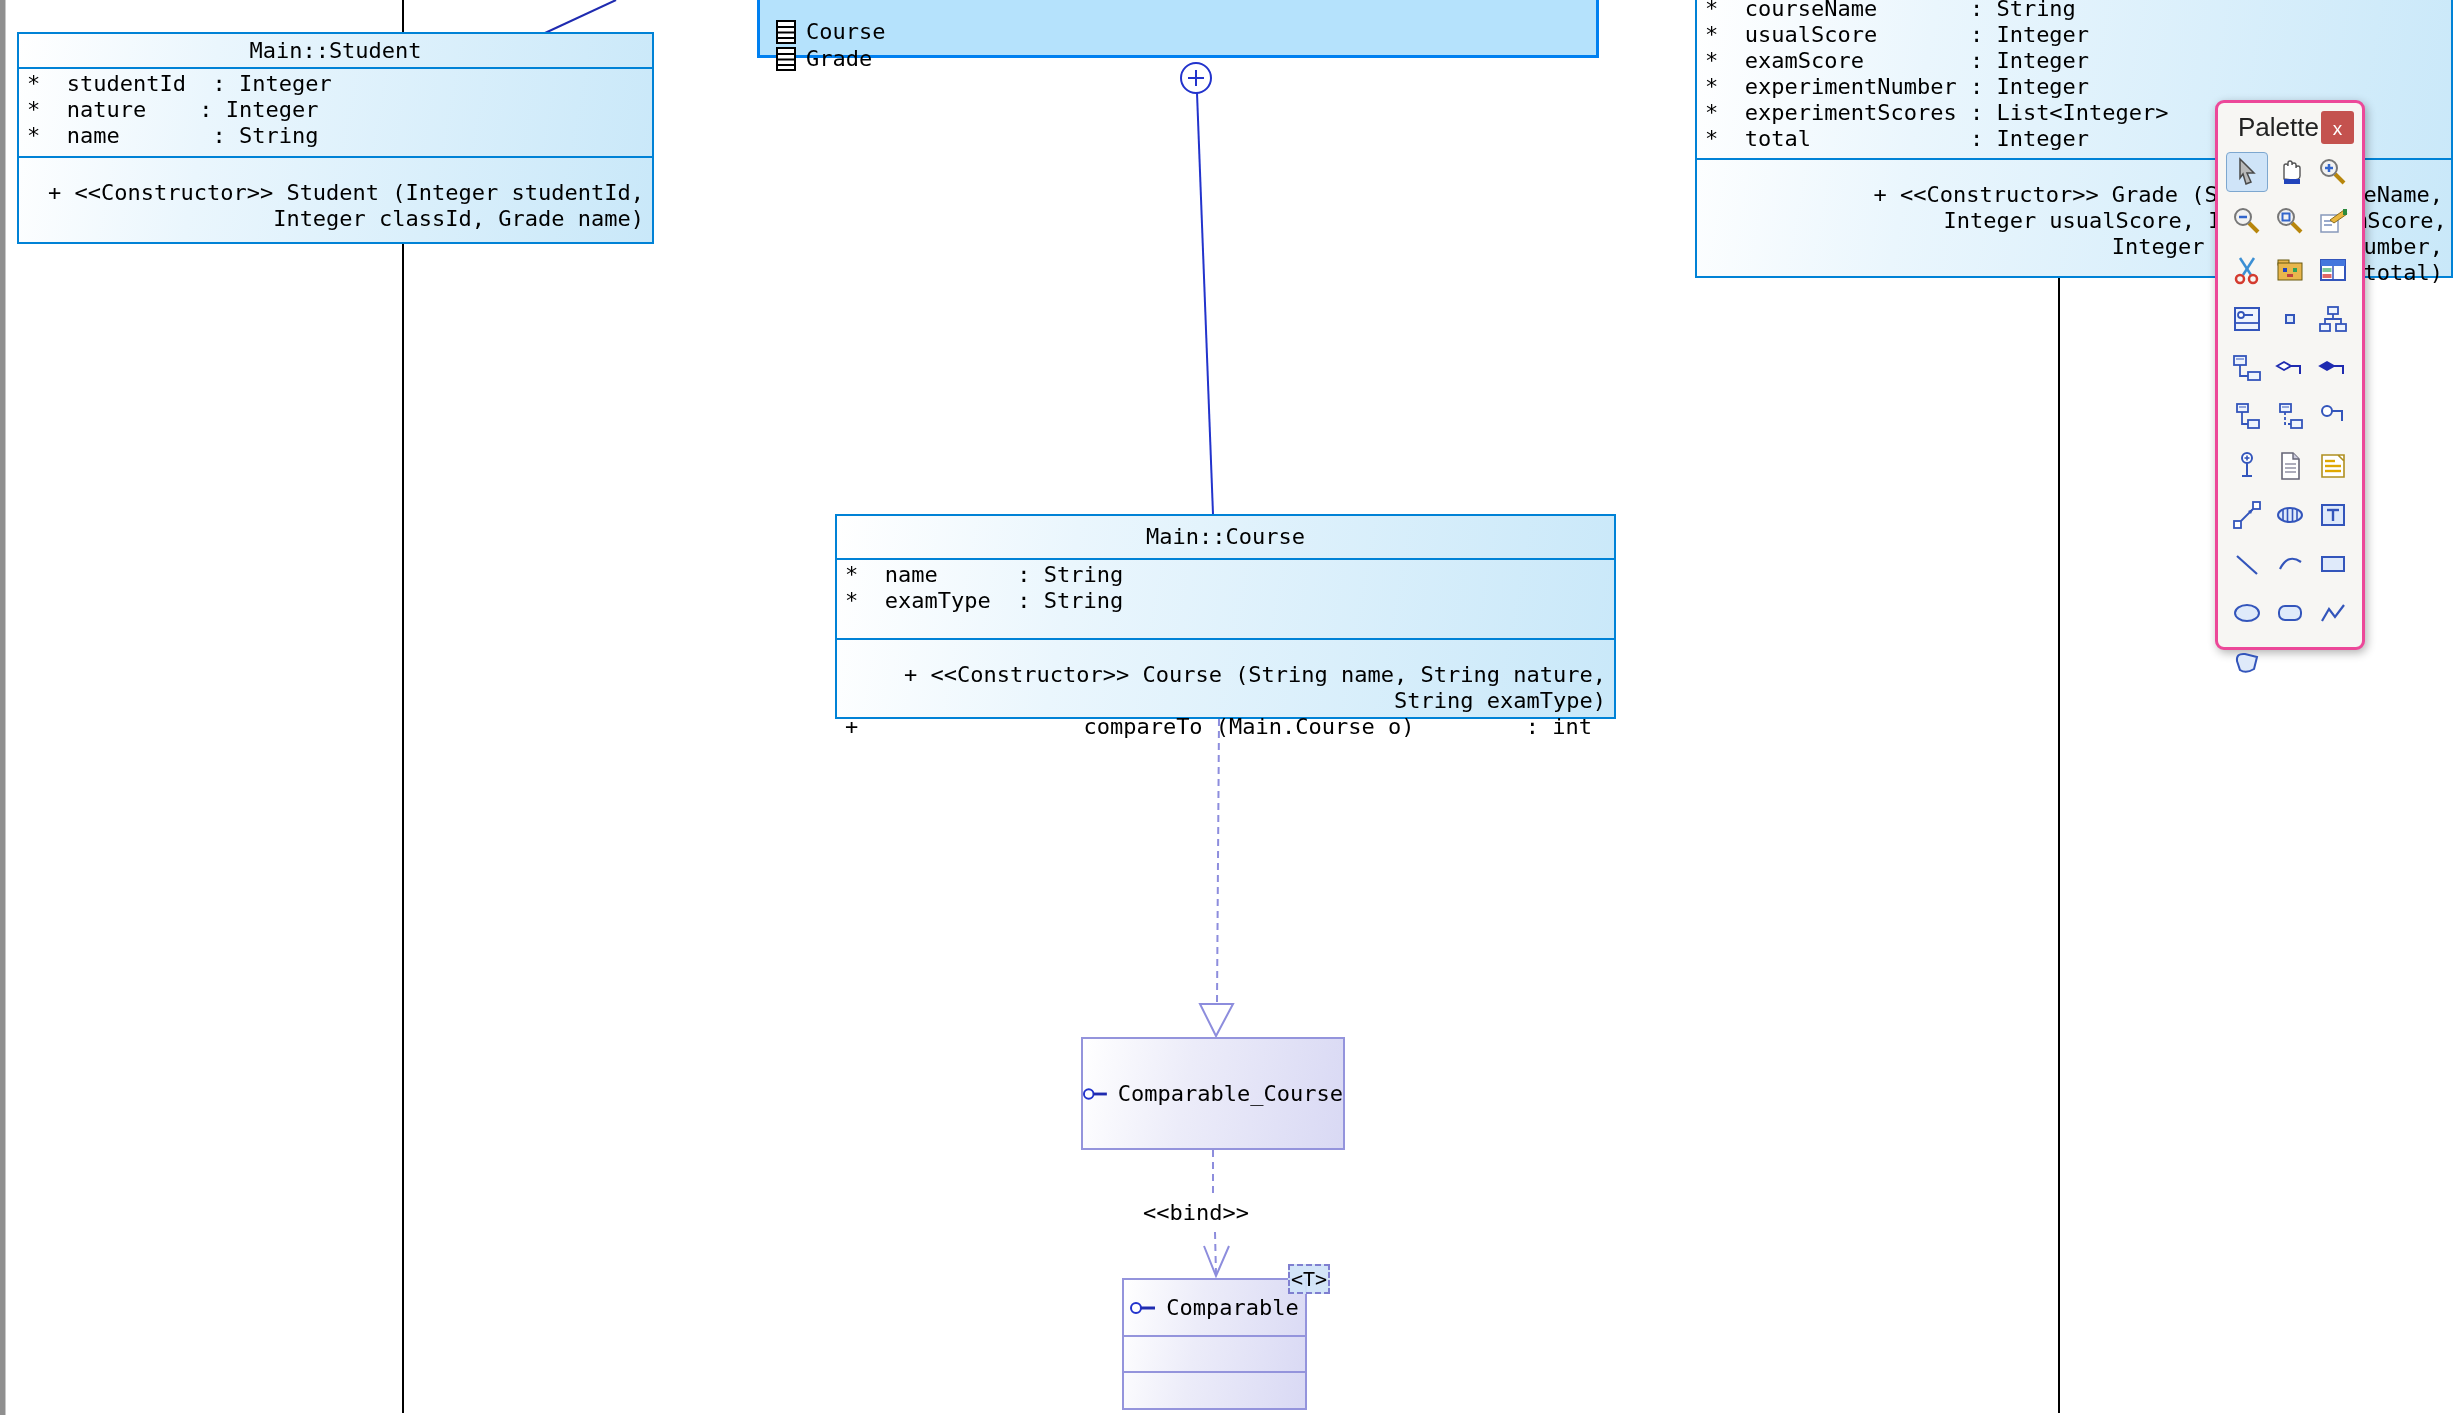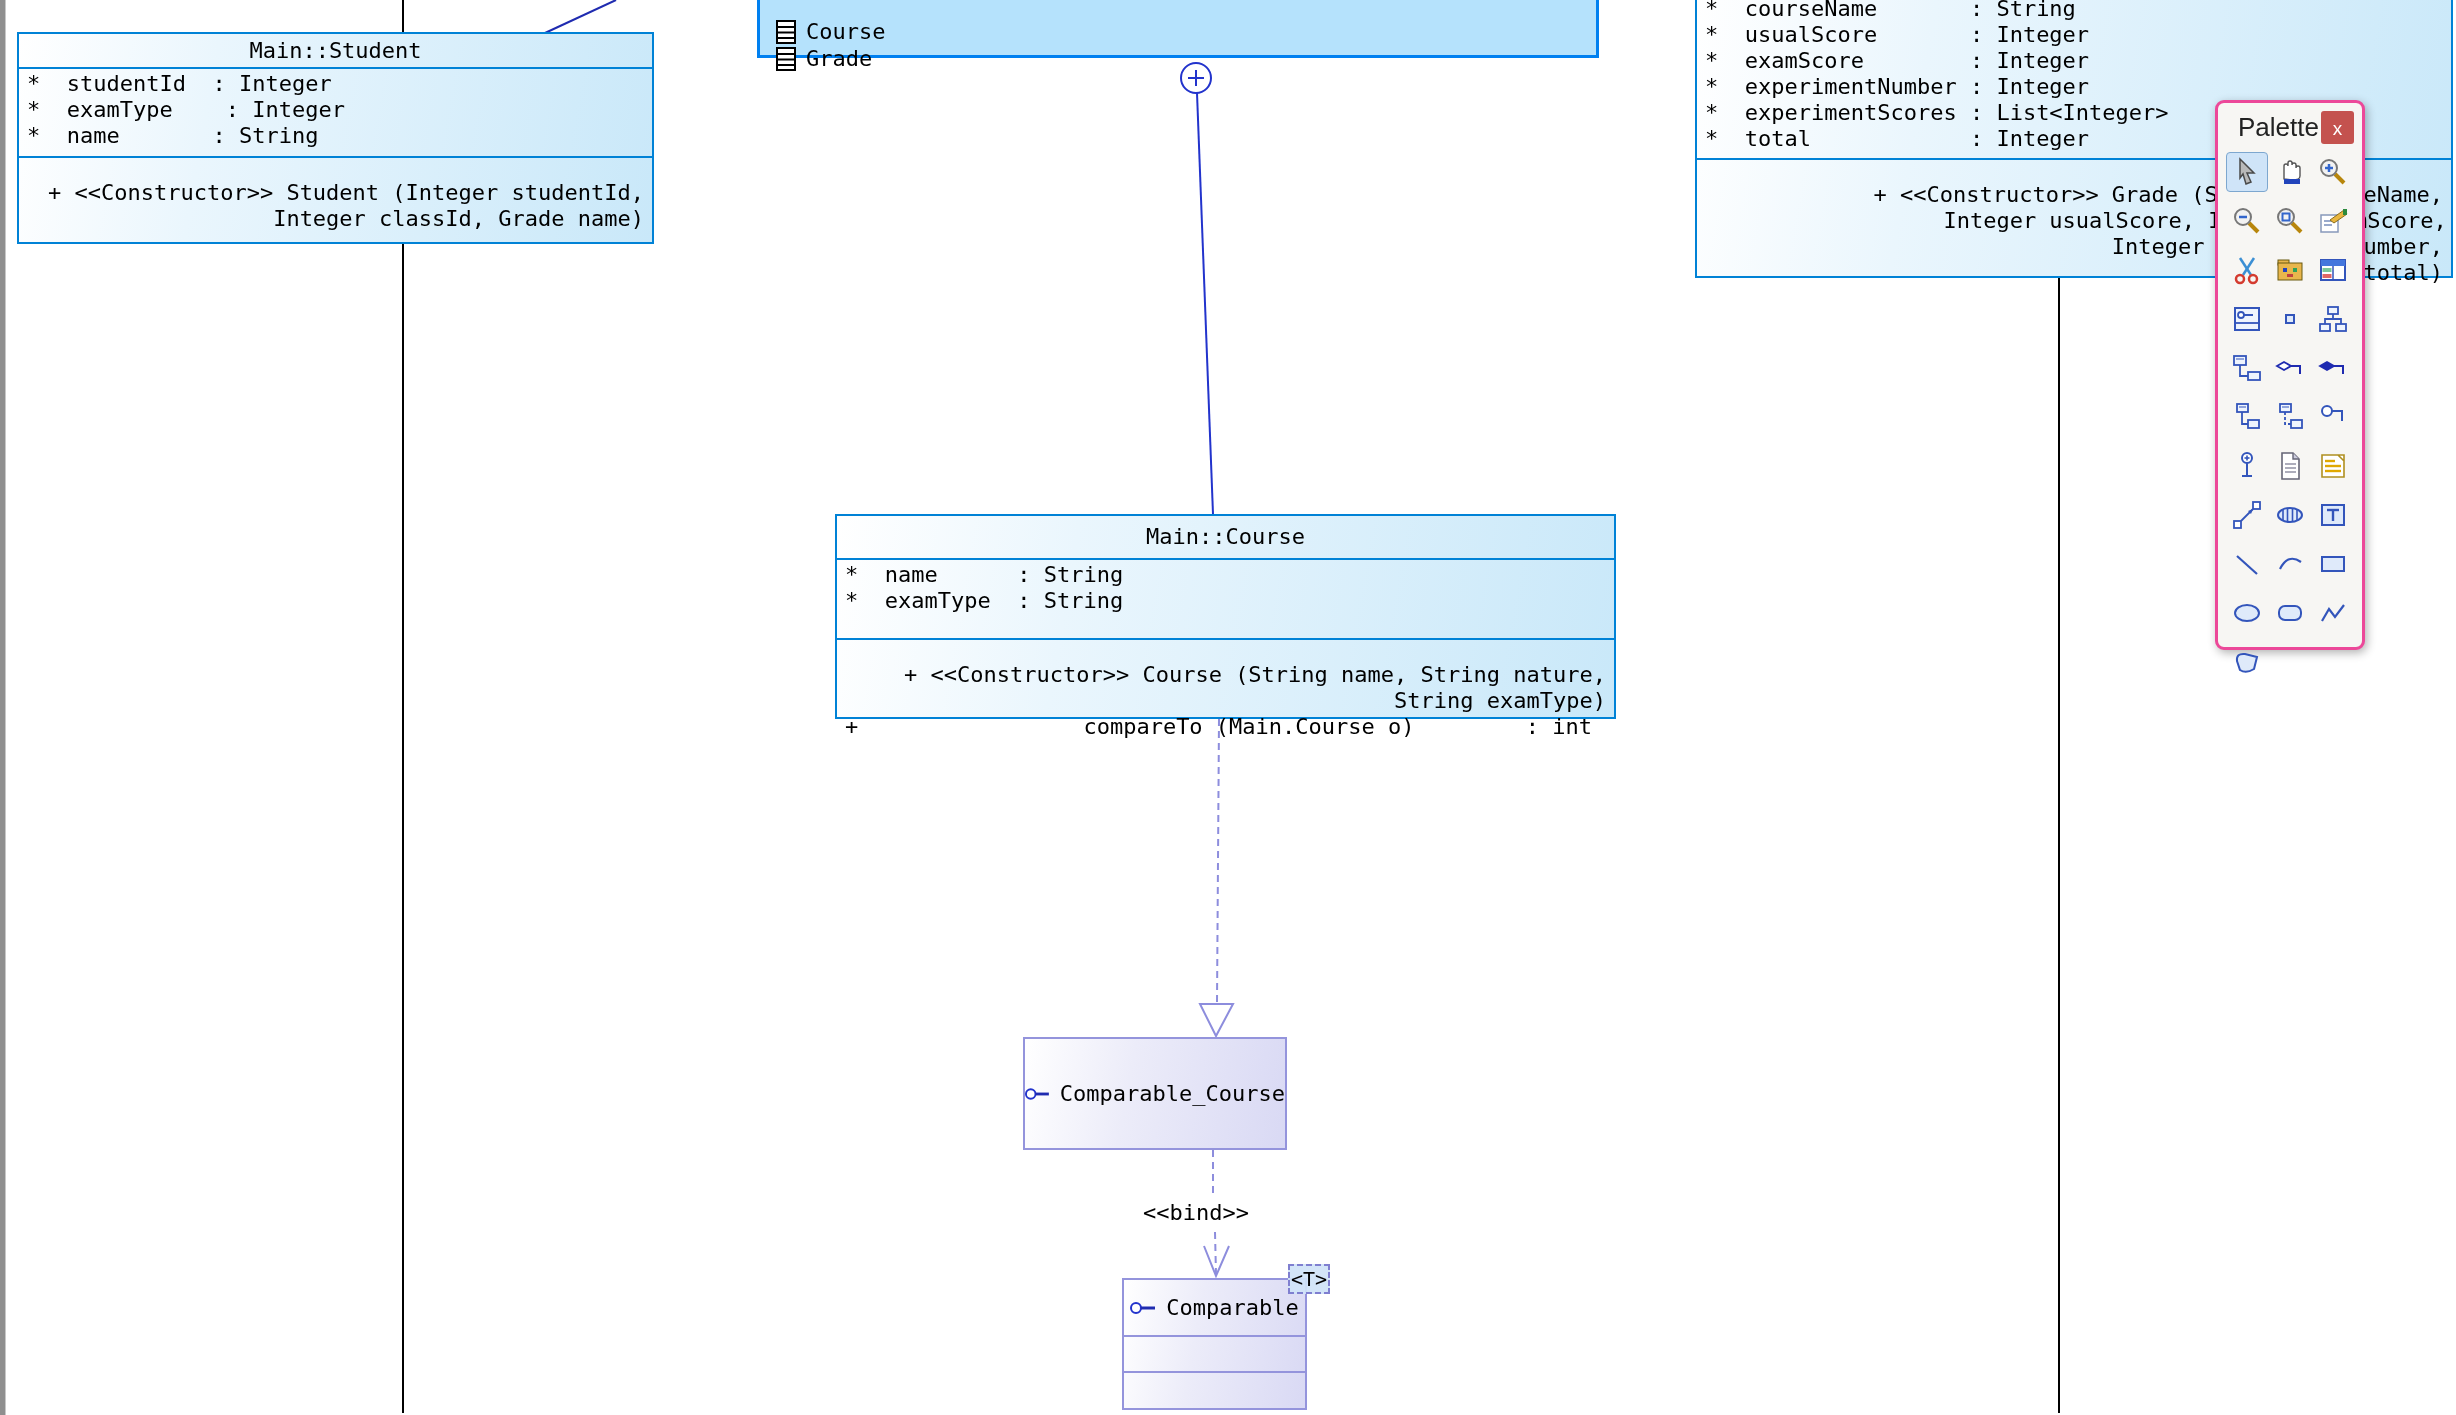--- a/index.html
+++ b/index.html
@@ -73,21 +73,21 @@
 
     <line x1="1213" y1="1150" x2="1213" y2="1196" stroke="#8d8ddd" stroke-width="2" stroke-dasharray="7 5"></line>
     <line x1="1215" y1="1232" x2="1216" y2="1274" stroke="#8d8ddd" stroke-width="2" stroke-dasharray="7 5"></line>
     <polyline points="1204,1246 1216,1276 1229,1246" fill="none" stroke="#8d8ddd" stroke-width="2"></polyline>
   </svg>
 
   <div class="class-box" style="left:17px;top:32px;width:637px;height:212px;">
     <div class="cb-title">Main::Student</div>
     <div class="cb-attrs" style="height:83px;">
       <div class="row">*  studentId  : Integer</div>
-      <div class="row">*  examType    : Integer</div>
+      <div class="row">*  nature    : Integer</div>
       <div class="row">*  name       : String</div>
     </div>
     <div class="cb-ops">
       <div class="row">+ &lt;&lt;Constructor&gt;&gt; Student (Integer studentId,</div>
       <div class="row">                 Integer classId, Grade name)</div>
     </div>
   </div>
 
   <div class="pkg-box">
     <div class="pkg-item">
@@ -137,21 +137,21 @@
       <div class="row">*  total            : Integer</div>
     </div>
     <div class="cb-ops">
       <div class="row">+ &lt;&lt;Constructor&gt;&gt; Grade (String courseName,</div>
       <div class="row">                  Integer usualScore, Integer examScore,</div>
       <div class="row">                  Integer experimentNumber,</div>
       <div class="row">                  Integer total)</div>
     </div>
   </div>
 
-  <div class="iface-box" style="left:1023px;top:1037px;width:264px;height:113px;">
+  <div class="iface-box" style="left:1081px;top:1037px;width:264px;height:113px;">
     <div class="iface-title" style="height:109px;">
       <svg width="26" height="14" viewBox="0 0 26 14">
         <circle cx="6" cy="7" r="5" fill="#fff" stroke="#2233cc" stroke-width="2"></circle>
         <line x1="11" y1="7" x2="25" y2="7" stroke="#1f2bb0" stroke-width="3"></line>
       </svg>
       <span>Comparable_Course</span>
     </div>
   </div>
 
   <div class="float-label" style="left:1143px;top:1200px;width:140px;">&lt;&lt;bind&gt;&gt;</div>

